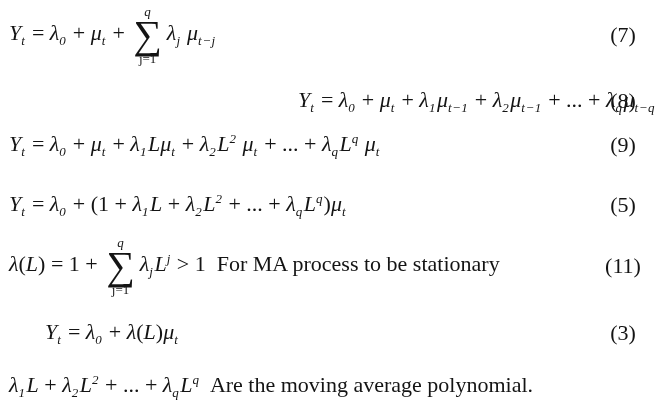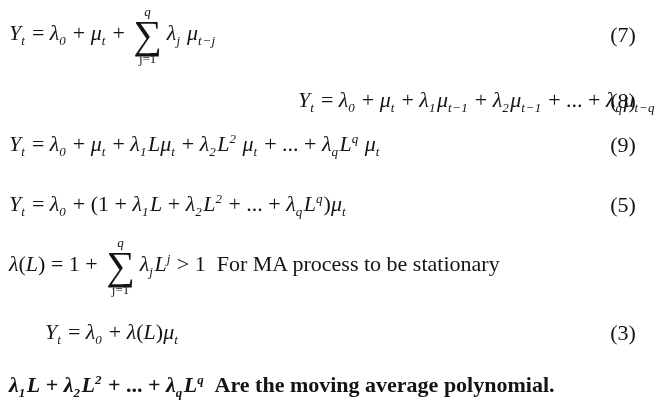--- a/index.html
+++ b/index.html
@@ -74,21 +74,21 @@
     line-height: 1;
     padding-top: 2px;
   }
   
   .r0 { top: 5px;   height: 60px; }
   .r1 { top: 84px;  height: 34px; justify-content: flex-end; }
   .r2 { top: 128px; height: 34px; align-items: center; }
   .r3 { top: 188px; height: 34px; font-family: Liberation Serif, serif; }
   .r4 { top: 235px; height: 62px; }
   .r5 { top: 316px; height: 34px; padding-left: 36px; }
-  .r6 { top: 369px; height: 34px; font-weight: bold; }
+  .r6 { top: 369px; height: 34px; }
 </style>
 </head>
 <body>
 
 <div class="page">
 
   <div class="eq-row r0">
     <div class="eq"><span class="it">Y</span><span class="msub">t</span><span class="rm"> = </span><span class="it">λ</span><span class="msub">0</span><span class="rm"> + </span><span class="it">μ</span><span class="msub">t</span><span class="rm"> + </span><span class="sum">
           <span class="sum-top">q</span>
           <span class="sum-sigma">∑</span>
@@ -111,20 +111,21 @@
     <div class="eq"><span class="it">Y</span><span class="msub">t</span><span class="rm"> = </span><span class="it">λ</span><span class="msub">0</span><span class="rm"> + (1 + </span><span class="it">λ</span><span class="msub">1</span><span class="it">L</span><span class="rm"> + </span><span class="it">λ</span><span class="msub">2</span><span class="it">L</span><span class="msup">2</span><span class="rm"> + ... + </span><span class="it">λ</span><span class="msub">q</span><span class="it">L</span><span class="msup">q</span><span class="rm">)</span><span class="it">μ</span><span class="msub">t</span></div>
     <div class="eq-num">(5)</div>
   </div>
 
   <div class="eq-row r4">
     <div class="eq"><span class="it">λ</span><span class="rm">(</span><span class="it">L</span><span class="rm">) = 1 + </span><span class="sum">
           <span class="sum-top">q</span>
           <span class="sum-sigma">∑</span>
           <span class="sum-bot">j=1</span>
         </span><span class="it">λ</span><span class="msub">j</span><span class="it">L</span><span class="msup">j</span><span class="rm"> &gt; 1</span><span class="rm">&nbsp; For MA process to be stationary</span></div>
+    <div class="eq-num">(11)</div>
   </div>
 
   <div class="eq-row r5">
     <div class="eq"><span class="it">Y</span><span class="msub">t</span><span class="rm"> = </span><span class="it">λ</span><span class="msub">0</span><span class="rm"> + </span><span class="it">λ</span><span class="rm">(</span><span class="it">L</span><span class="rm">)</span><span class="it">μ</span><span class="msub">t</span></div>
     <div class="eq-num">(3)</div>
   </div>
 
   <div class="eq-row r6">
     <div class="eq"><span class="it">λ</span><span class="msub">1</span><span class="it">L</span><span class="rm"> + </span><span class="it">λ</span><span class="msub">2</span><span class="it">L</span><span class="msup">2</span><span class="rm"> + ... + </span><span class="it">λ</span><span class="msub">q</span><span class="it">L</span><span class="msup">q</span><span class="rm">&nbsp; Are the moving average polynomial.</span></div>
   </div>

